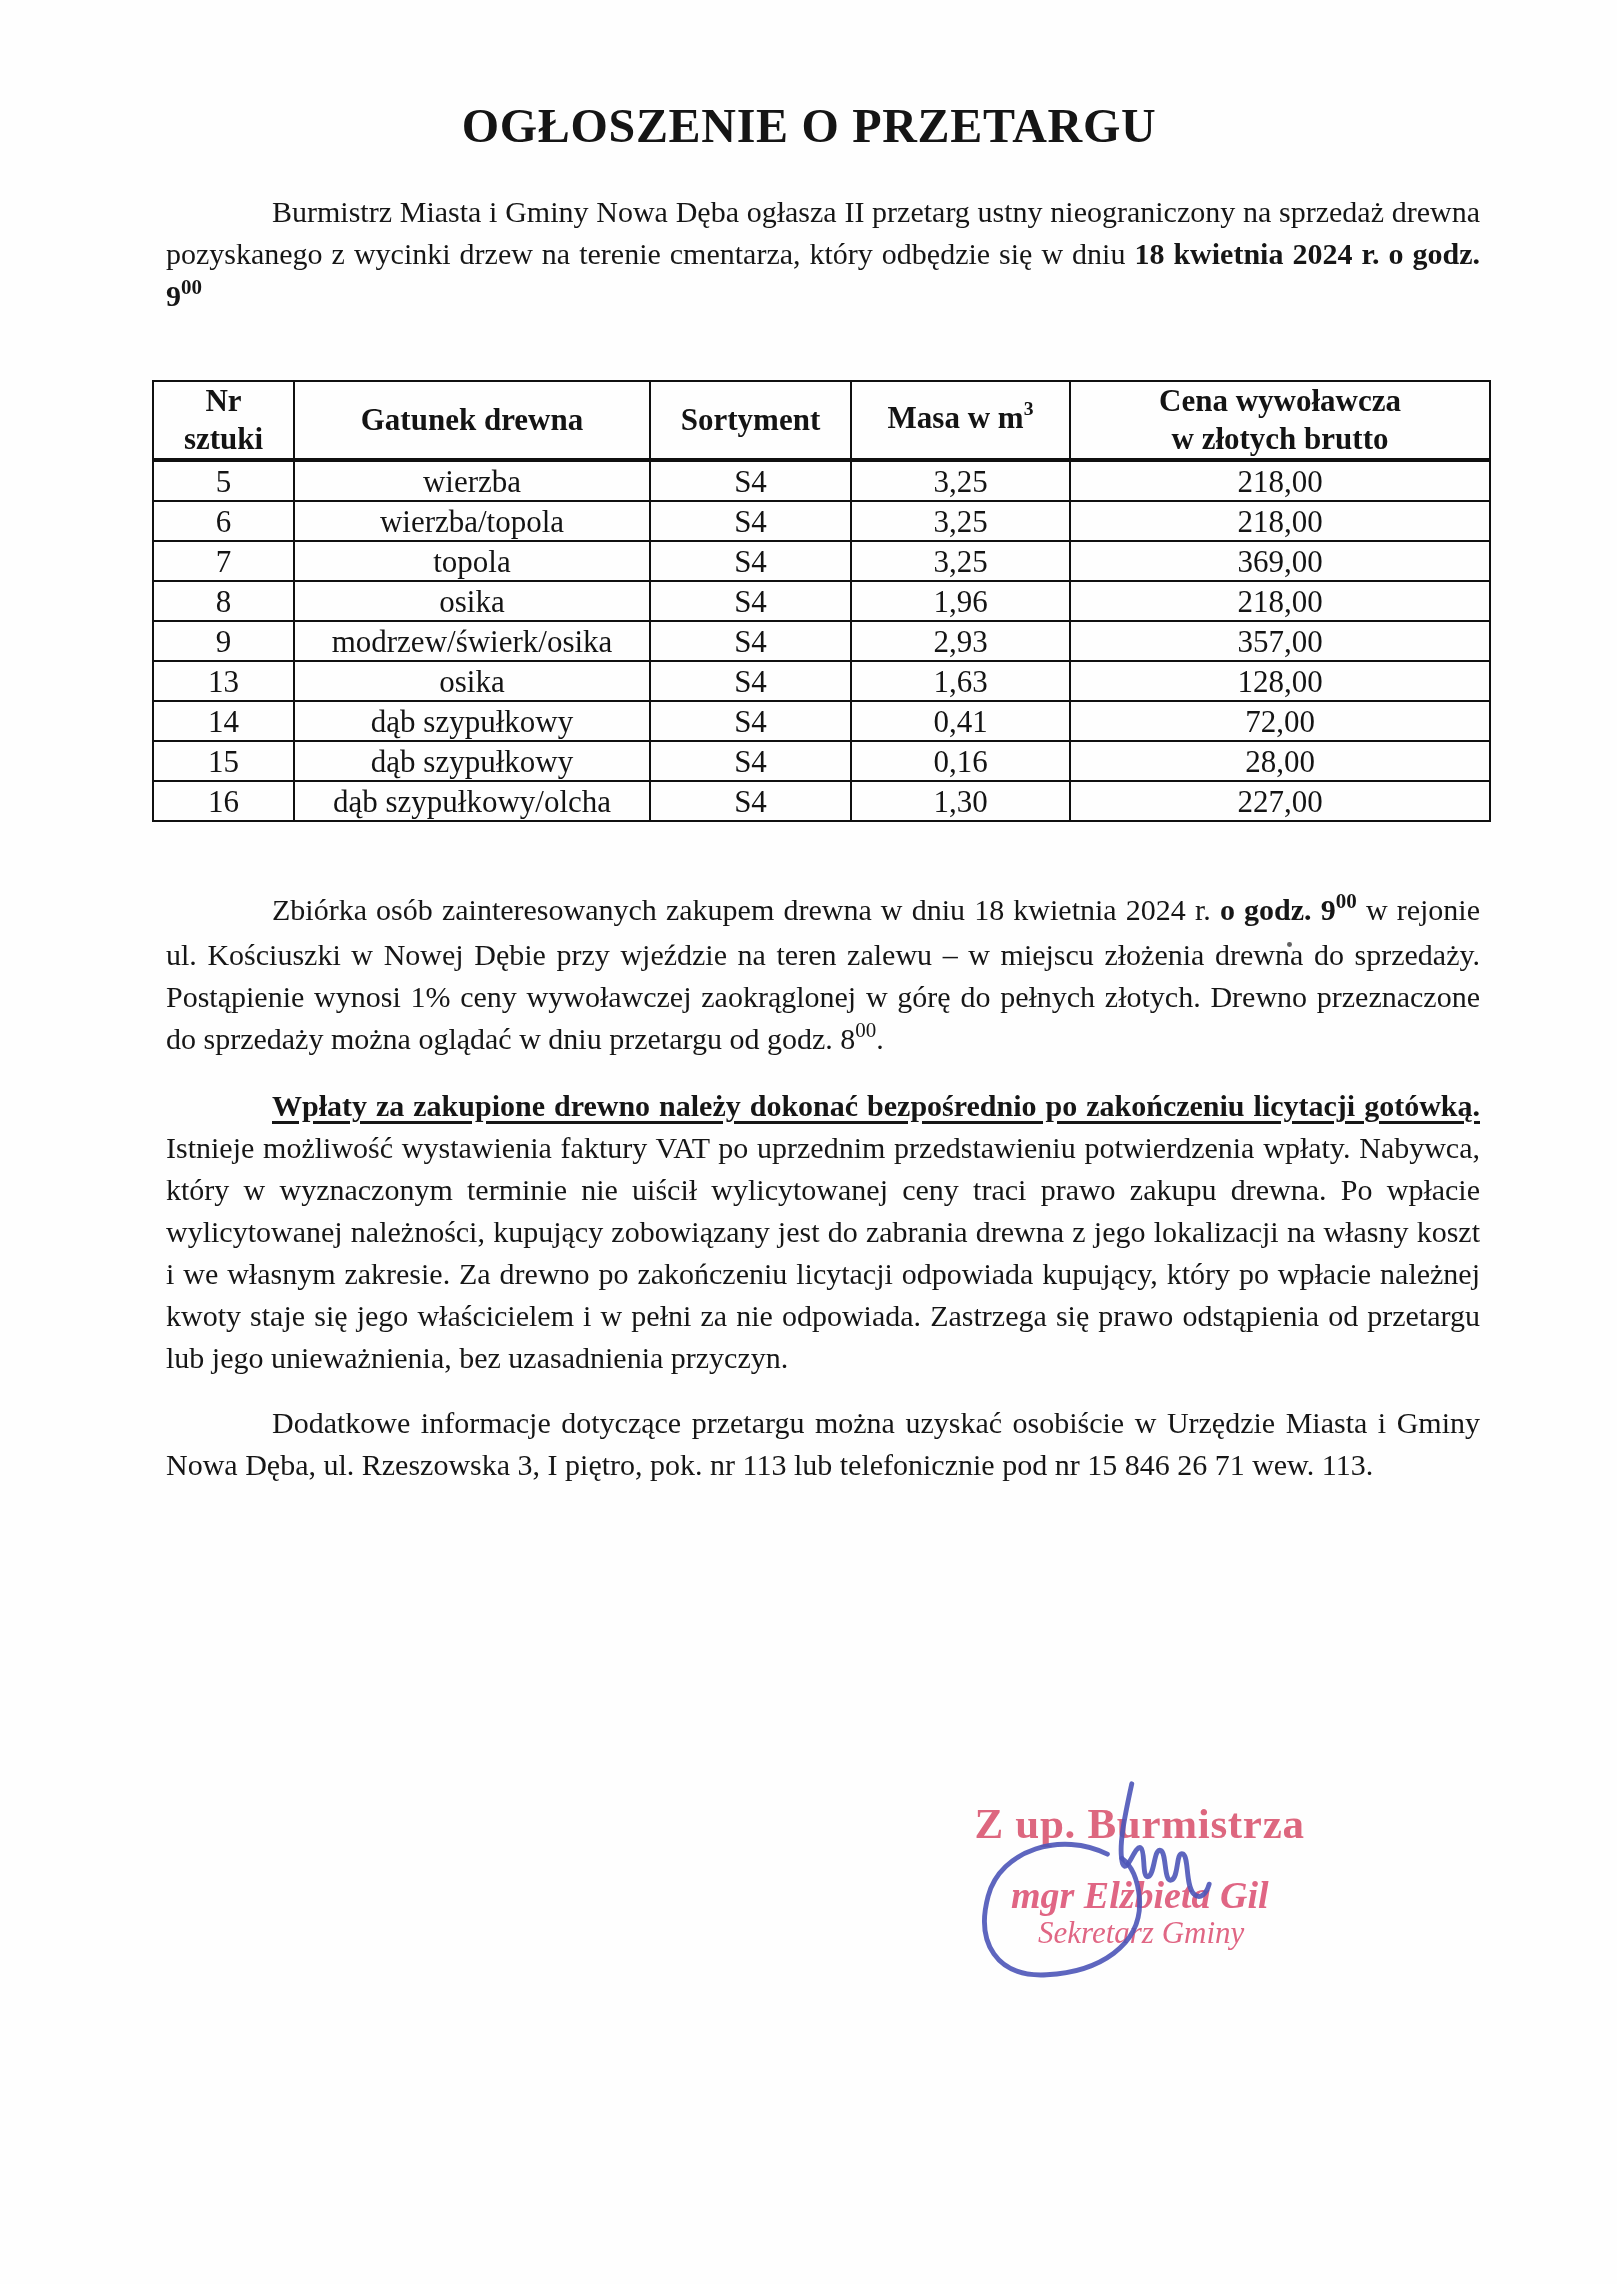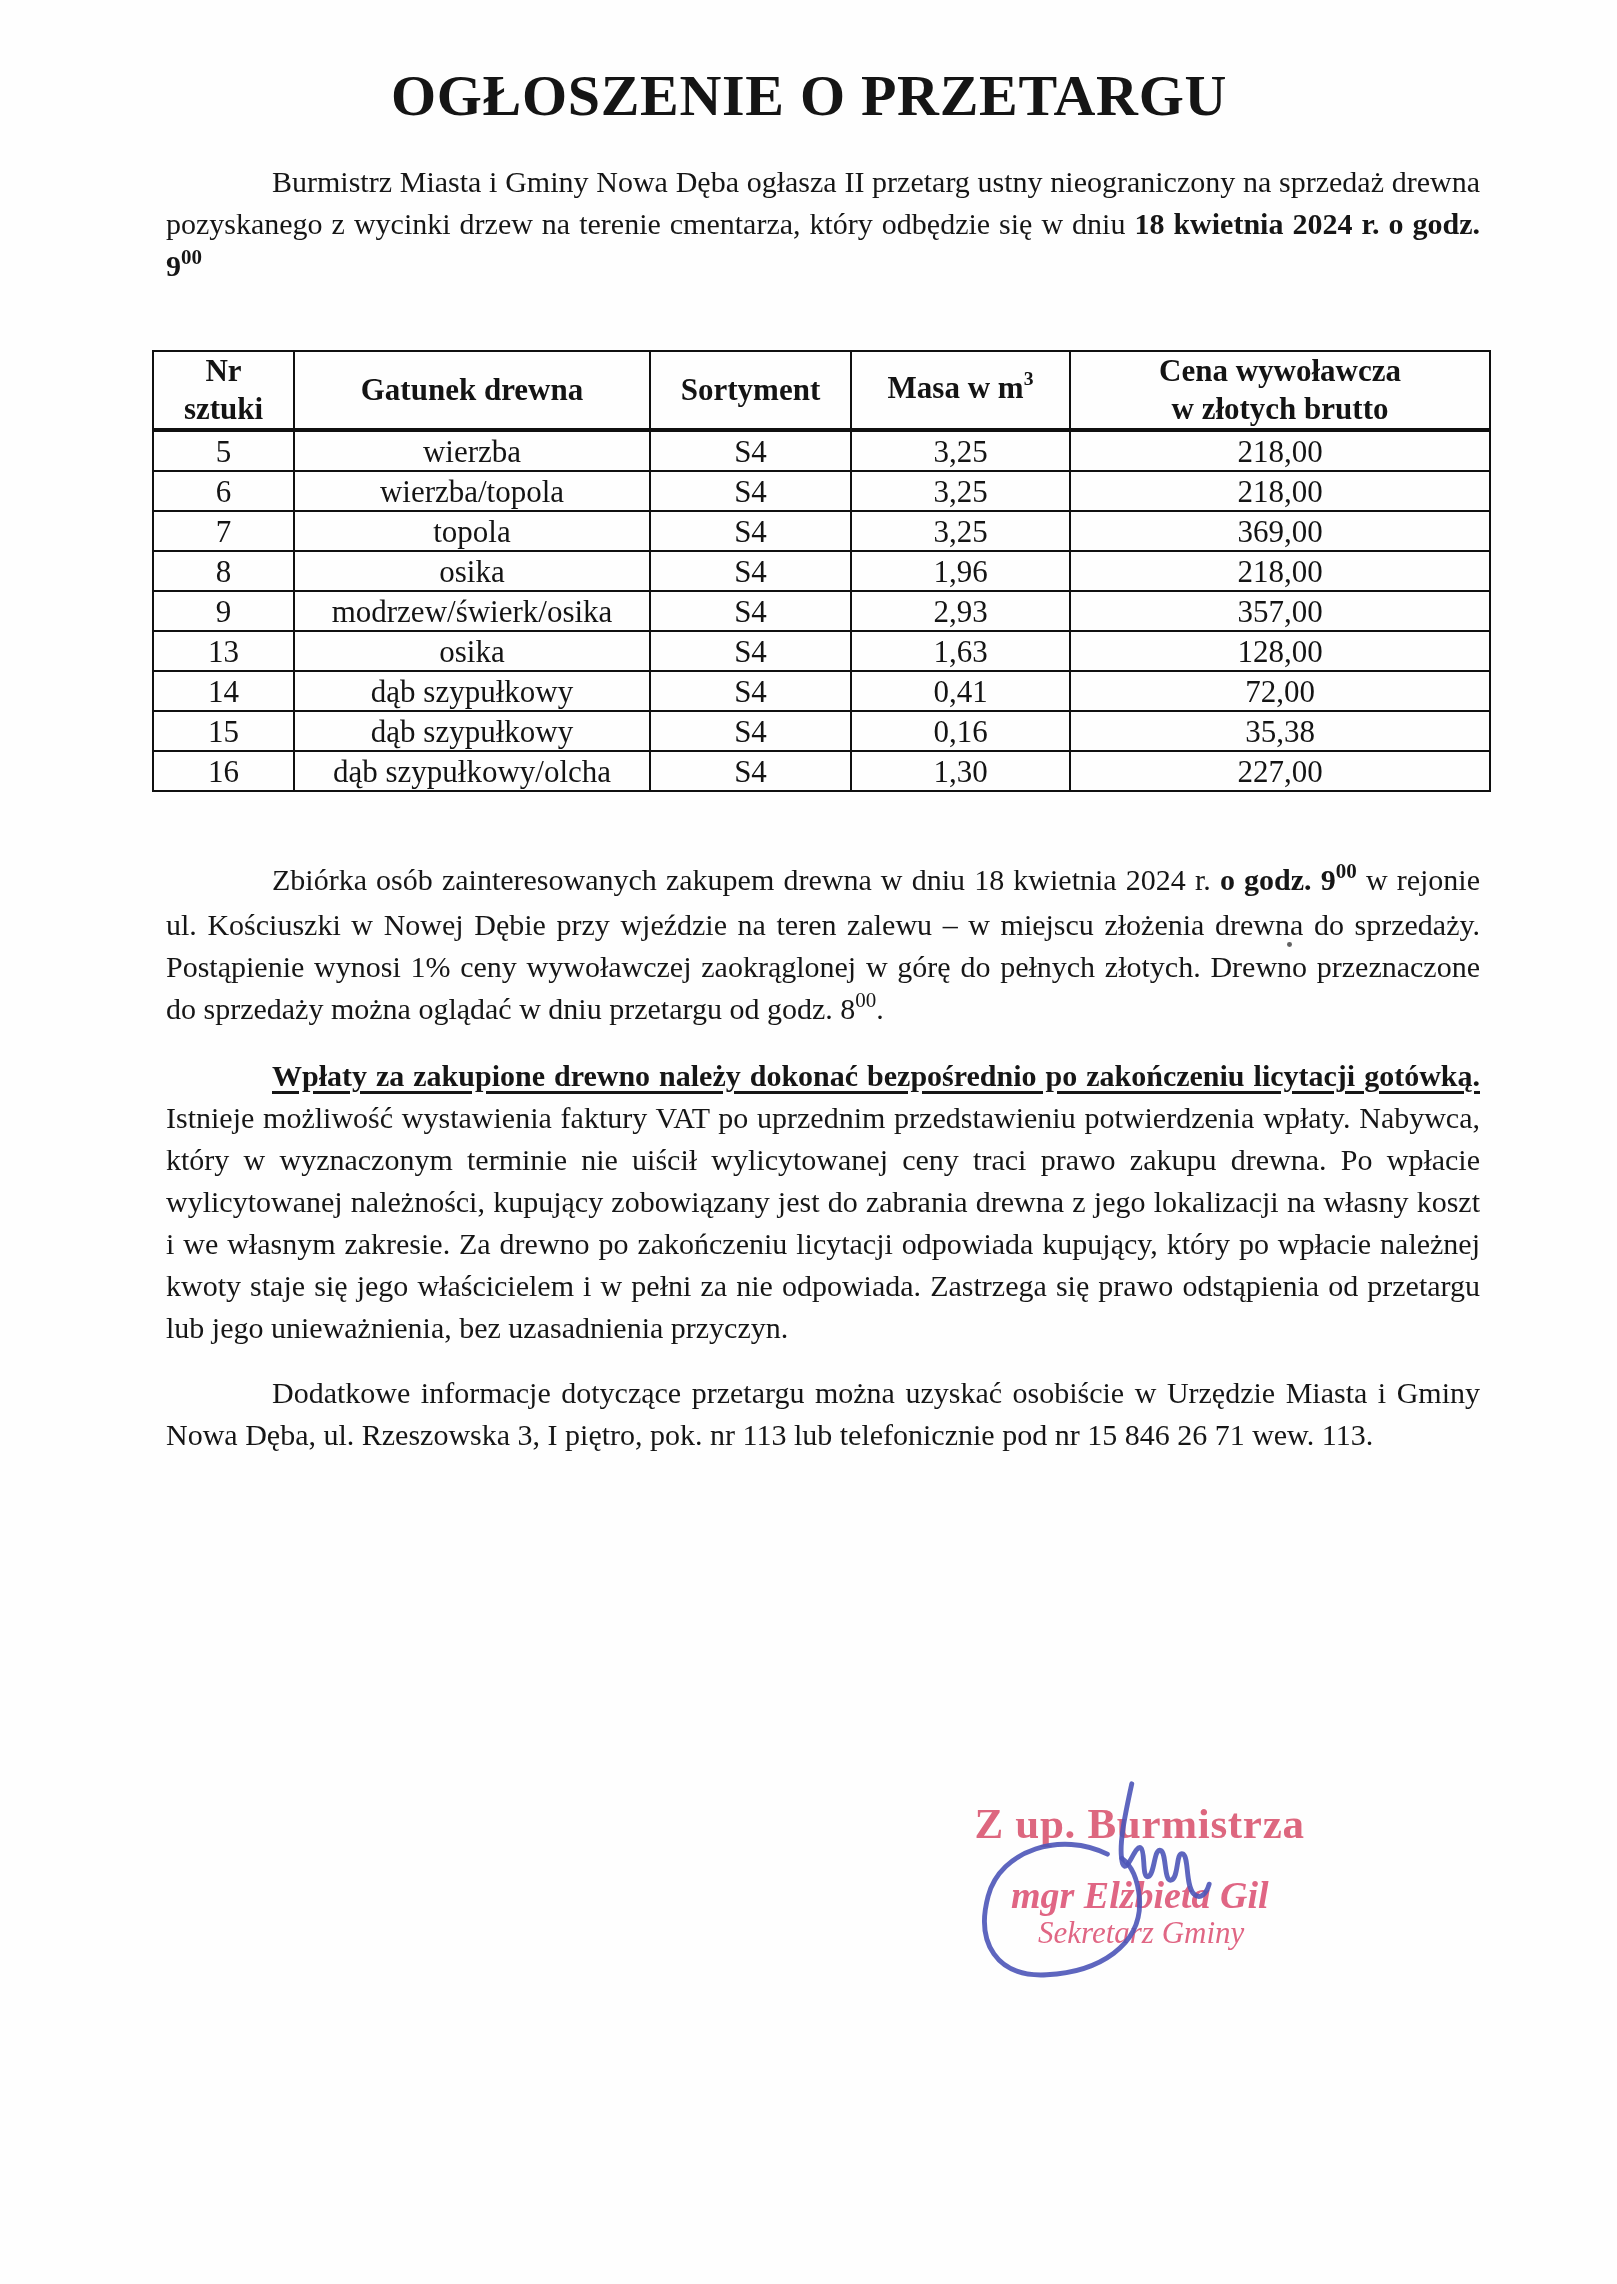--- a/index.html
+++ b/index.html
@@ -7,23 +7,23 @@
     position: relative;
     width: 1618px;
     height: 2284px;
     background: #fefefe;
     font-family: "Liberation Serif", "DejaVu Serif", serif;
     color: #141414;
     overflow: hidden;
   }
   .doc-title {
     margin: 0;
-    padding-top: 70px;
+    padding-top: 100px;
     text-align: center;
-    font-size: 58px;
+    font-size: 48px;
     line-height: 52px;
     font-weight: bold;
     letter-spacing: 0.7px;
     color: #151515;
   }
   .body-par {
     margin: 0 138px 0 166px;
     font-size: 30px;
     line-height: 42px;
     text-align: justify;
@@ -208,21 +208,21 @@
           <td>dąb szypułkowy</td>
           <td>S4</td>
           <td>0,41</td>
           <td>72,00</td>
         </tr>
       <tr>
           <td>15</td>
           <td>dąb szypułkowy</td>
           <td>S4</td>
           <td>0,16</td>
-          <td>35,38</td>
+          <td>28,00</td>
         </tr>
       <tr>
           <td>16</td>
           <td>dąb szypułkowy/olcha</td>
           <td>S4</td>
           <td>1,30</td>
           <td>227,00</td>
         </tr>
     </tbody>
   </table>

